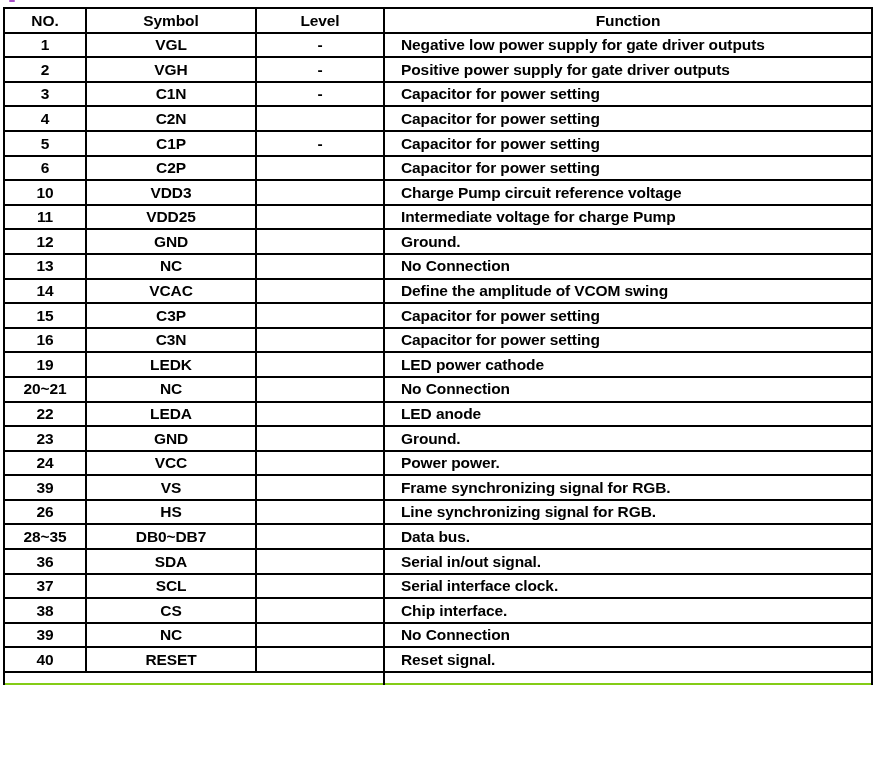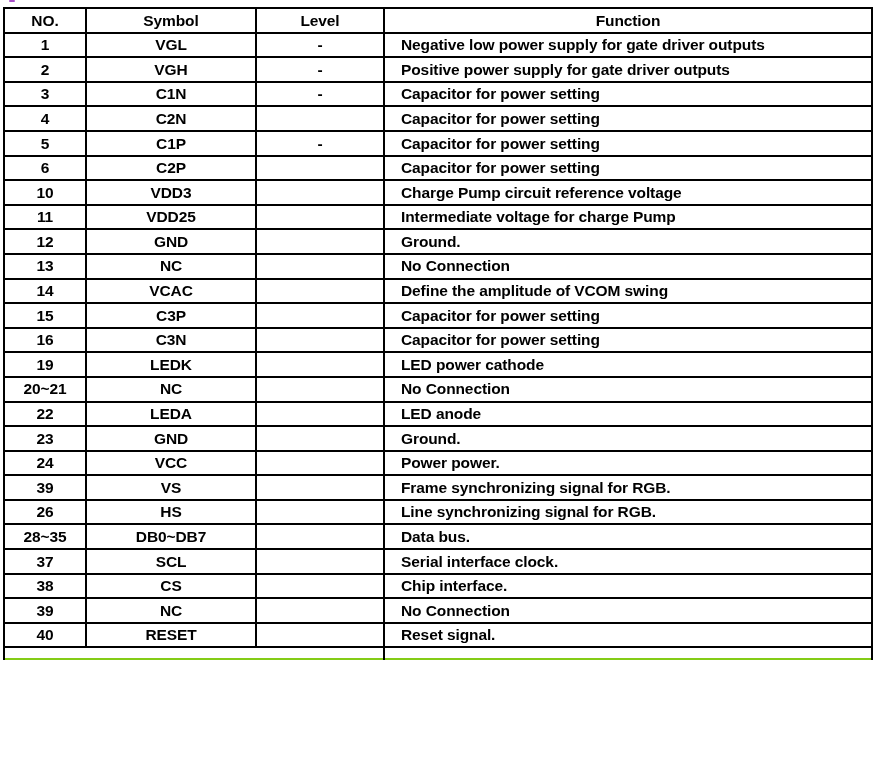--- a/index.html
+++ b/index.html
@@ -192,20 +192,26 @@
         <td class="cell-level"></td>
         <td class="cell-function">Line synchronizing signal for RGB.</td>
       </tr>
       <tr>
         <td class="cell-no">28~35</td>
         <td class="cell-symbol">DB0~DB7</td>
         <td class="cell-level"></td>
         <td class="cell-function">Data bus.</td>
       </tr>
       <tr>
+        <td class="cell-no">36</td>
+        <td class="cell-symbol">SDA</td>
+        <td class="cell-level"></td>
+        <td class="cell-function">Serial in/out signal.</td>
+      </tr>
+      <tr>
         <td class="cell-no">37</td>
         <td class="cell-symbol">SCL</td>
         <td class="cell-level"></td>
         <td class="cell-function">Serial interface clock.</td>
       </tr>
       <tr>
         <td class="cell-no">38</td>
         <td class="cell-symbol">CS</td>
         <td class="cell-level"></td>
         <td class="cell-function">Chip interface.</td>

